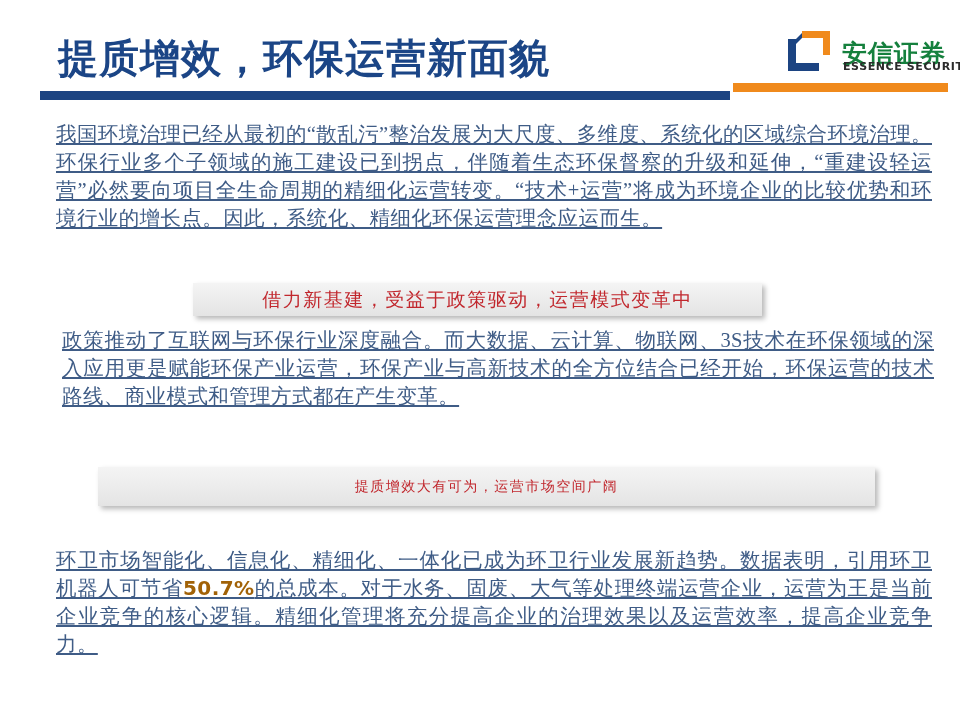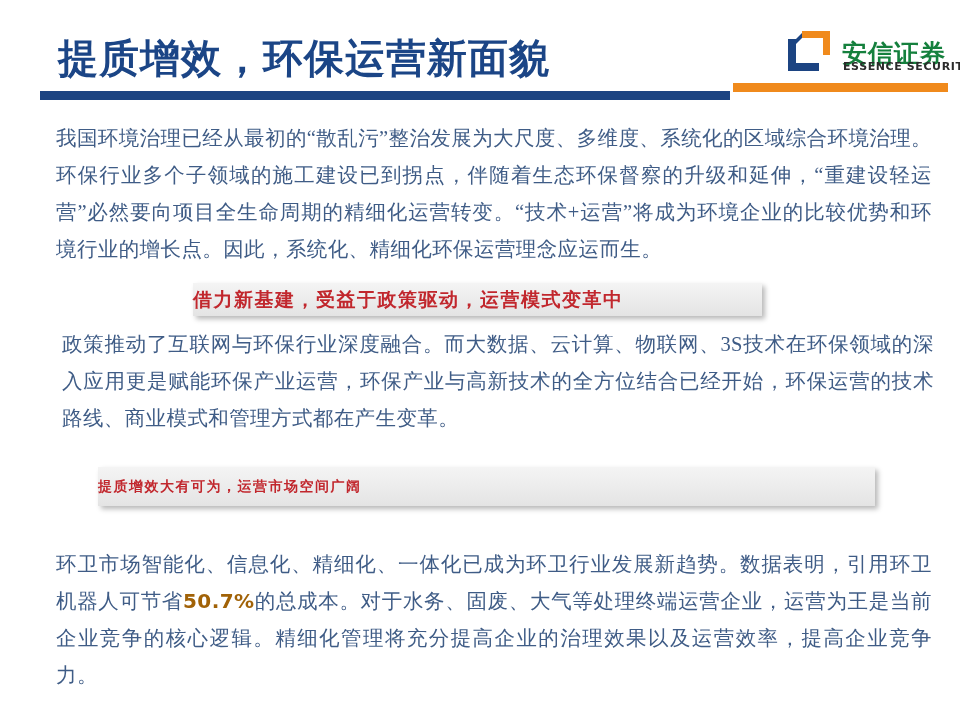--- a/index.html
+++ b/index.html
@@ -49,44 +49,45 @@
     font-weight:bold;font-size:11px;color:#2b2b2b;
     letter-spacing:0.6px;white-space:nowrap;
   }
 
   
   .para{
     position:absolute;
     color:#3f5c86;
     font-family:"Liberation Serif","DejaVu Serif",serif;
     font-size:20.5px;
-    line-height:37px;
+    line-height:28px;
     letter-spacing:0.4px;
     text-align:justify;
     text-justify:inter-character;
+    text-decoration:underline;
   }
   .para .num{
     font-family:"DejaVu Sans","Liberation Sans",sans-serif;
     font-weight:bold;
     font-size:20px;
     color:#a16207;
   }
   .p1{left:56px;top:120px;width:876px;}
   .p2{left:62px;top:326px;width:872px;}
   .p3{left:56px;top:546px;width:876px;}
 
   
   .banner{
     position:absolute;
     background:linear-gradient(to bottom,#f4f4f4 0%,#ededed 45%,#e4e4e4 100%);
     box-shadow:3px 3px 5px rgba(0,0,0,0.28);
-    display:flex;align-items:center;
+    display:flex;align-items:center;justify-content:center;
     color:#c1272d;
     font-family:"Liberation Serif","DejaVu Serif",serif;
-    font-weight:bold;
+    font-weight:normal;
     letter-spacing:1.5px;
     white-space:nowrap;
   }
   .banner1{left:193px;top:283px;width:569px;height:33px;font-size:19px;}
   .banner2{left:98px;top:467px;width:777px;height:39px;font-size:14px;}
 </style>
 </head>
 <body>
 
 <div class="slide">

